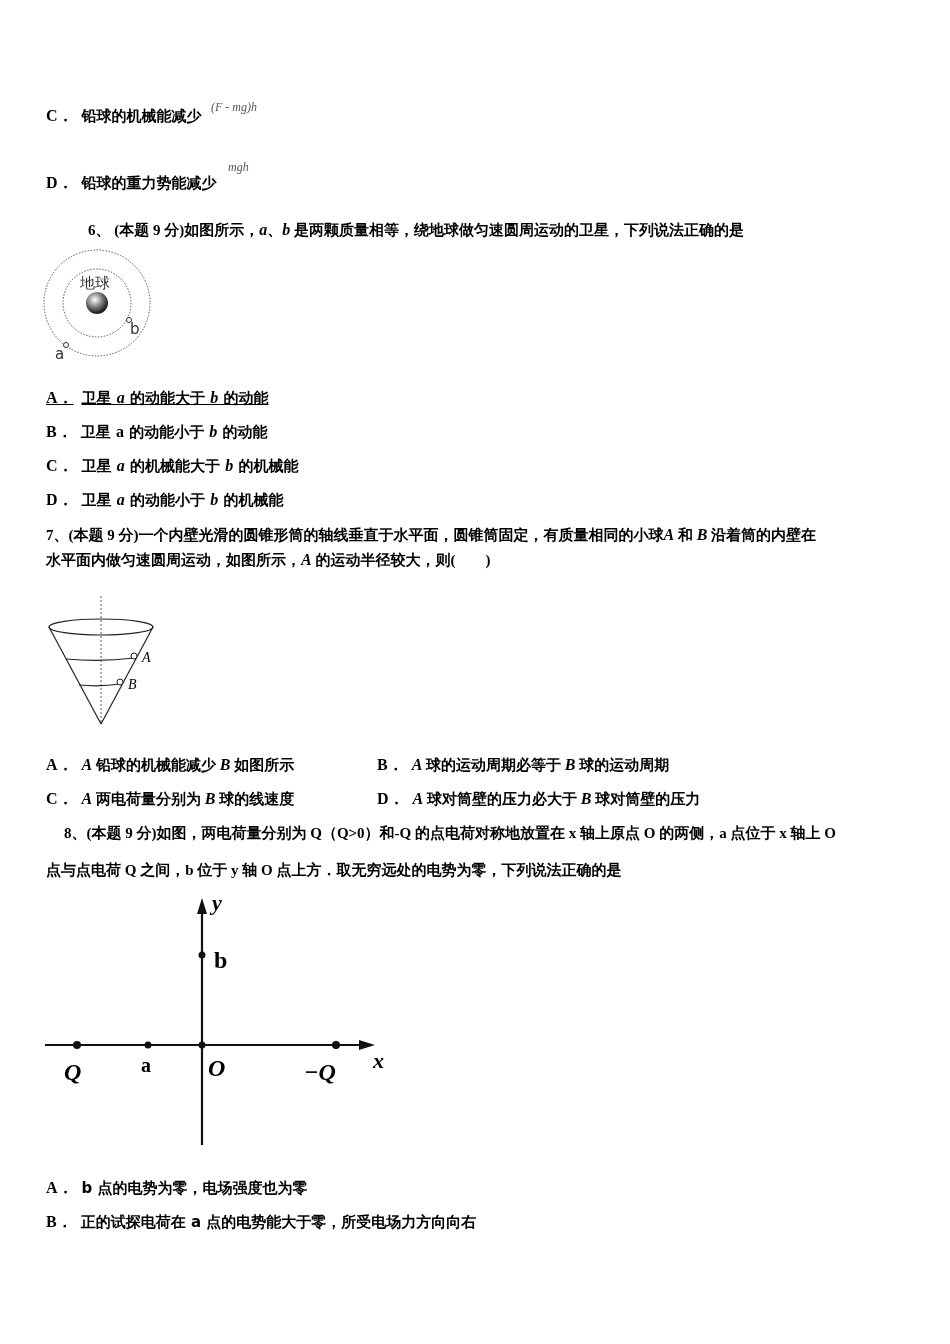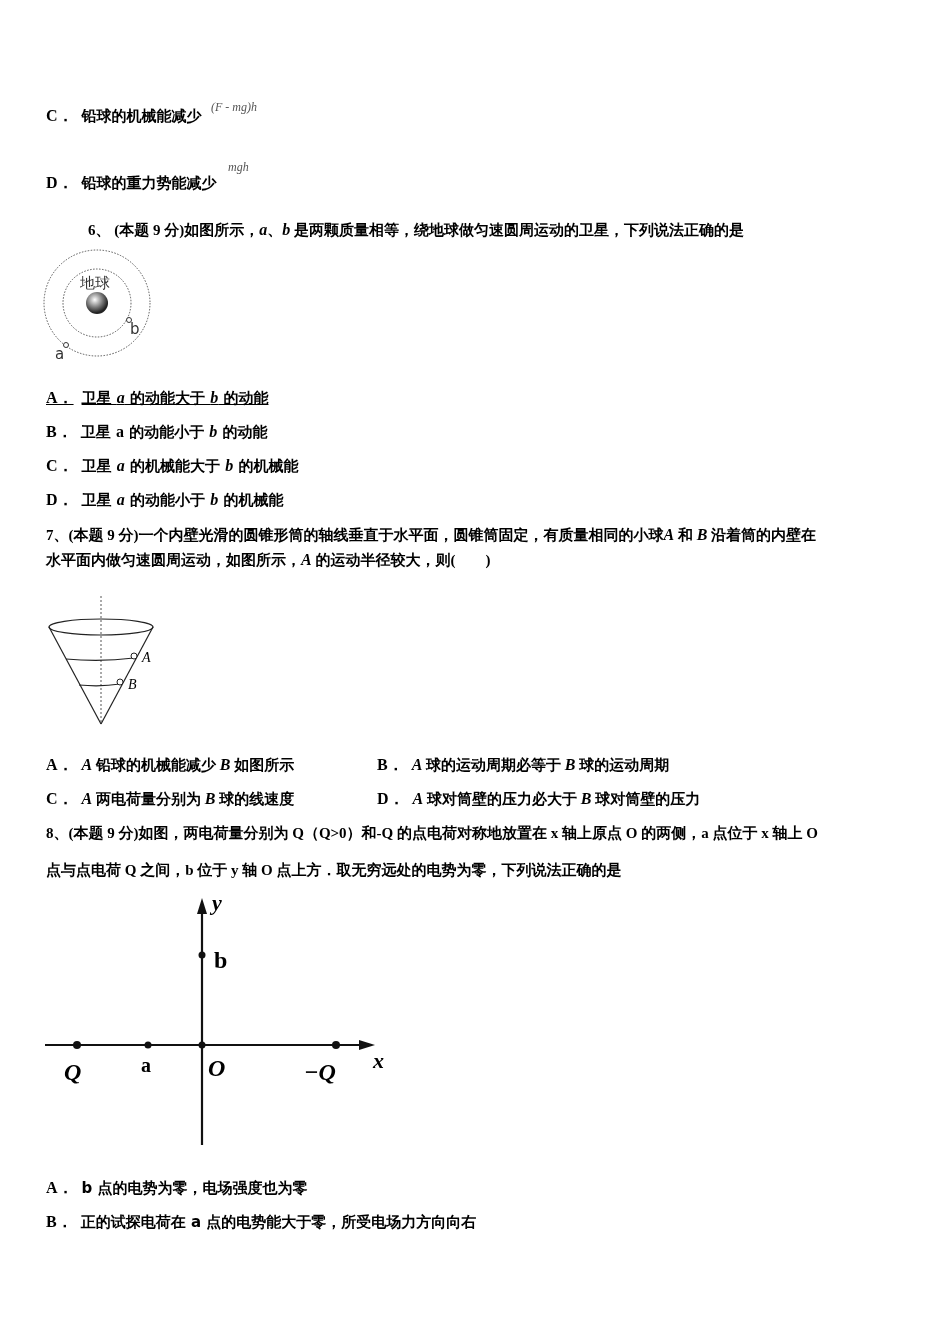--- a/index.html
+++ b/index.html
@@ -89,21 +89,21 @@
 <div class="line q" style="top:755px; left:377px;">
   <span class="opt-letter">B．</span><span class="it">A</span> <span>球的运动周期必等于 </span><span class="it">B</span> <span>球的运动周期</span>
 </div>
 <div class="line q" style="top:789px;">
   <span class="opt-letter">C．</span><span class="it">A</span> <span>两电荷量分别为 </span><span class="it">B</span> <span>球的线速度</span>
 </div>
 <div class="line q" style="top:789px; left:377px;">
   <span class="opt-letter">D．</span><span class="it">A</span> <span>球对筒壁的压力必大于 </span><span class="it">B</span> <span>球对筒壁的压力</span>
 </div>
 
-<div class="line q" style="top:823px;">
+<div class="line q" style="top:823px;margin-left:18px;">
   <span>8、(本题 9 分)如图，两电荷量分别为 Q（Q&gt;0）和-Q 的点电荷对称地放置在 x 轴上原点 O 的两侧，a 点位于 x 轴上 O</span>
 </div>
 <div class="line q" style="top:860px;">
   <span>点与点电荷 Q 之间，b 位于 y 轴 O 点上方．取无穷远处的电势为零，下列说法正确的是</span>
 </div>
 
 <svg class="fig" style="left:40px; top:890px;" width="360" height="260" viewBox="0 0 360 260">
   <line x1="162" y1="255" x2="162" y2="18" stroke="#111" stroke-width="2.2"></line>
   <polygon points="162,8 157,24 167,24" fill="#111"></polygon>
   <line x1="5" y1="155" x2="325" y2="155" stroke="#111" stroke-width="2.2"></line>

